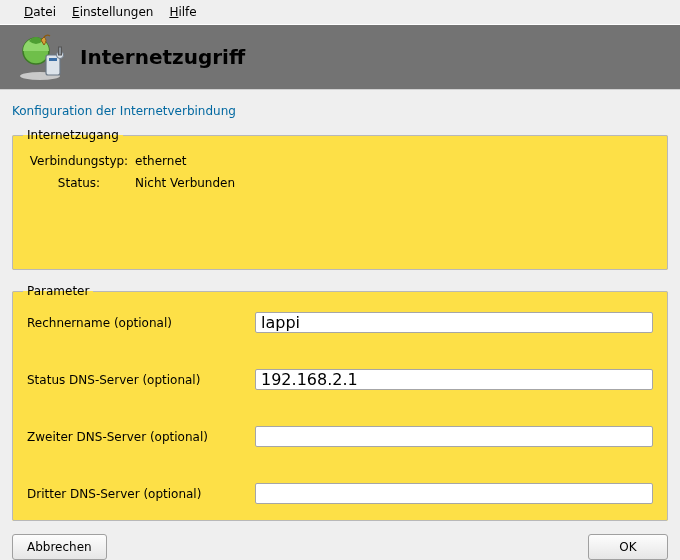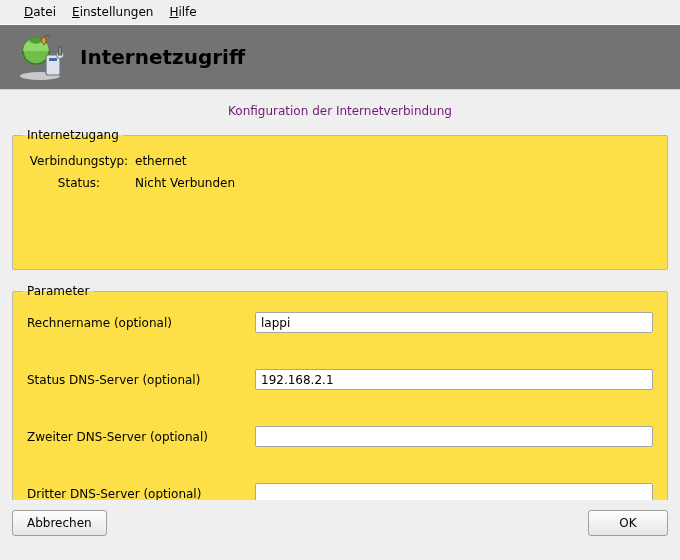--- a/index.html
+++ b/index.html
@@ -3,32 +3,32 @@
 <meta charset="utf-8">
 <style>
   html,body{margin:0;padding:0;width:680px;height:560px;font-family:"DejaVu Sans","Liberation Sans",Arial,sans-serif;font-size:12px;color:#000;background:#fff;}
   .window{display:flex;flex-direction:column;width:680px;height:560px;background:#efefef;}
   .menubar{display:flex;align-items:center;height:24px;padding:0 16px;background:#efefef;border-bottom:1px solid #fff;}
   .menu-item{padding:2px 8px;cursor:pointer;}
   .menu-item .ul{text-decoration:underline;}
   .header{display:flex;align-items:center;gap:14px;padding:8px 12px 8px 14px;border-bottom:1px solid #d0d0d0;background:#737373;}
   .header-title{font-size:20px;font-weight:bold;}
   .content{flex:1;padding:10px 12px 8px 12px;overflow:hidden;}
-  .subtitle{text-align:center;padding:4px 0 10px 0;color:#701a75;}
+  .subtitle{padding:4px 0 10px 0;color:#0369a1;}
   fieldset{border:1px solid #b8b8b8;border-radius:2px;margin:0 0 14px 0;padding:8px 10px 10px 10px;background:#fde047;}
   fieldset legend{padding:0 4px;color:#000;}
   .fs-internet{height:122px;}
   .row{display:flex;align-items:center;min-height:22px;text-align:center;}
   .lbl{width:112px;color:#000;}
   .val{color:#000;}
   .fs-param{min-height:148px;}
   .param-grid{display:grid;grid-template-columns:192px 1fr;row-gap:2px;column-gap:2px;align-items:center;padding:6px 4px;gap:36px;}
   .param-grid label{white-space:nowrap;}
-  .param-grid input[type=text]{width:100%;height:21px;box-sizing:border-box;border:1px solid #a6a6a6;border-radius:2px;background:#fff;padding:2px 5px;font-family:inherit;font-size:12px;outline:none;}
-  .footer{display:flex;justify-content:space-between;align-items:center;padding:10px 12px 24px 12px;}
+  .param-grid input[type=text]{width:100%;height:21px;box-sizing:border-box;border:1px solid #a6a6a6;border-radius:2px;background:#fff;padding:2px 5px;font-family:inherit;font-size:16px;outline:none;}
+  .footer{display:flex;justify-content:space-between;align-items:center;padding:10px 12px 0 12px;}
   button{min-width:80px;height:26px;padding:2px 14px;font-family:inherit;font-size:12px;color:#000;background:linear-gradient(#fdfdfd,#e6e6e6);border:1px solid #a0a0a0;border-radius:3px;cursor:pointer;}
   svg{display:block;}
 </style>
 </head>
 <body>
 
 <div class="window">
 
   <div class="menubar">
     <div class="menu-item"><span class="ul">D</span><span>atei</span></div>

